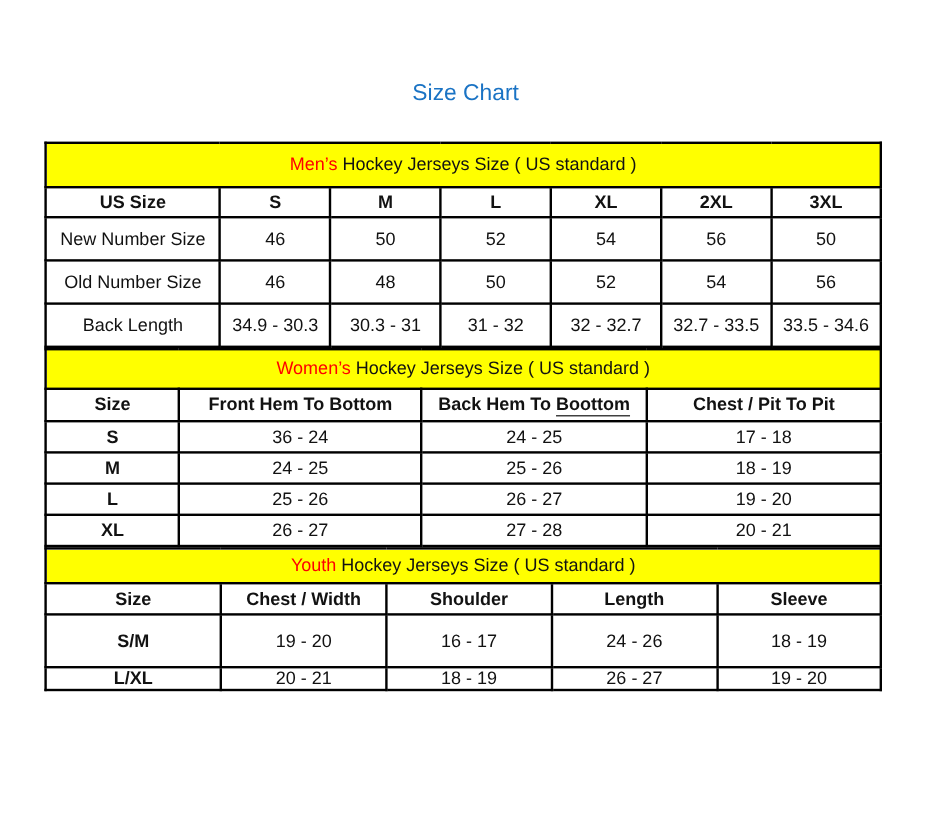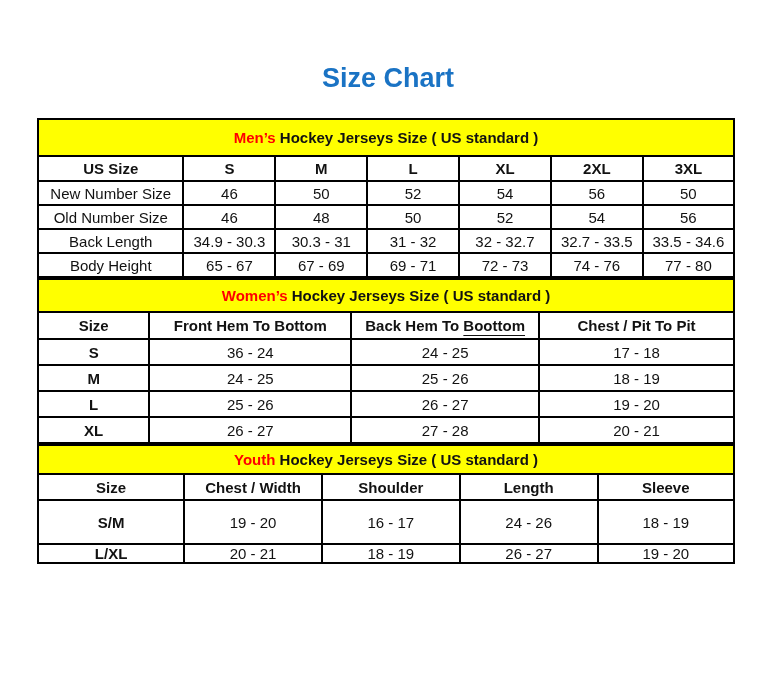--- a/index.html
+++ b/index.html
@@ -8,40 +8,40 @@
   *{box-sizing:border-box;}
   html,body{margin:0;padding:0;}
   body{
     font-family:"Liberation Sans","DejaVu Sans",sans-serif;
     background:#ffffff; color:#1a1a1a;
   }
   .sheet{
     position:relative; width:776px; height:692px; background:#ffffff; overflow:hidden;
   }
   .title{
-    text-align:center; color:var(--blue); font-weight:bold;
-    font-size:27px; line-height:44px; margin:56px 0 18px 0; letter-spacing:0px;
+    text-align:center; color:var(--blue); font-weight:normal;
+    font-size:19px; line-height:44px; margin:56px 0 18px 0; letter-spacing:0px;
   }
   .tables{ margin-left:37px; width:698px; }
   table.grid{
     border-collapse:collapse; width:698px; table-layout:fixed;
   }
   table.grid td{
     border:2px solid var(--ink); text-align:center; vertical-align:middle;
     font-size:15px; color:#121212; padding:0 2px; overflow:hidden; white-space:nowrap;
   }
   td.band{
-    background:var(--yellow); font-weight:bold; font-size:17px; color:#0b0b0b;
+    background:var(--yellow); font-weight:normal; font-size:17px; color:#0b0b0b;
   }
   td.band .accent{ color:var(--red); }
   td.head{ font-weight:bold; }
   .t-womens td.rowlabel, .t-youth td.rowlabel{ font-weight:bold; }
   
   .sec0 td.band{height:37px;} .sec0 td.head{height:25px;}
-  .sec0 td.rowlabel,.sec0 td.val{height:24px;}
+  .sec0 td.rowlabel,.sec0 td.val{height:36px;}
   .sec1 td.band{height:33px;} .sec1 td.head{height:27px;}
   .sec1 td.rowlabel,.sec1 td.val{height:26px;}
   .sec2 td.band{height:29px;} .sec2 td.head{height:26px;}
   .sec2 td.rowlabel,.sec2 td.val{height:44px;}
   .sec2 tr:last-child td{height:17px;margin-top:44px;}
   
   .wavy{
     text-decoration-line:underline; text-decoration-style:wavy;
     text-decoration-color:#c00000; text-decoration-thickness:1px;
     text-underline-offset:4px;
@@ -97,29 +97,20 @@
               <td class="val">56</td>
             </tr>
             <tr>
               <td class="rowlabel">Back Length</td>
               <td class="val">34.9 - 30.3</td>
               <td class="val">30.3 - 31</td>
               <td class="val">31 - 32</td>
               <td class="val">32 - 32.7</td>
               <td class="val">32.7 - 33.5</td>
               <td class="val">33.5 - 34.6</td>
-            </tr>
-            <tr>
-              <td class="rowlabel">Body Height</td>
-              <td class="val">65 - 67</td>
-              <td class="val">67 - 69</td>
-              <td class="val">69 - 71</td>
-              <td class="val">72 - 73</td>
-              <td class="val">74 - 76</td>
-              <td class="val">77 - 80</td>
             </tr>
           </tbody>
         </table>
       </div>
     <div>
         <table class="grid sec1 t-womens">
           <colgroup>
             <col style="width: 16%;">
             <col style="width: 29%;">
             <col style="width: 27%;">

